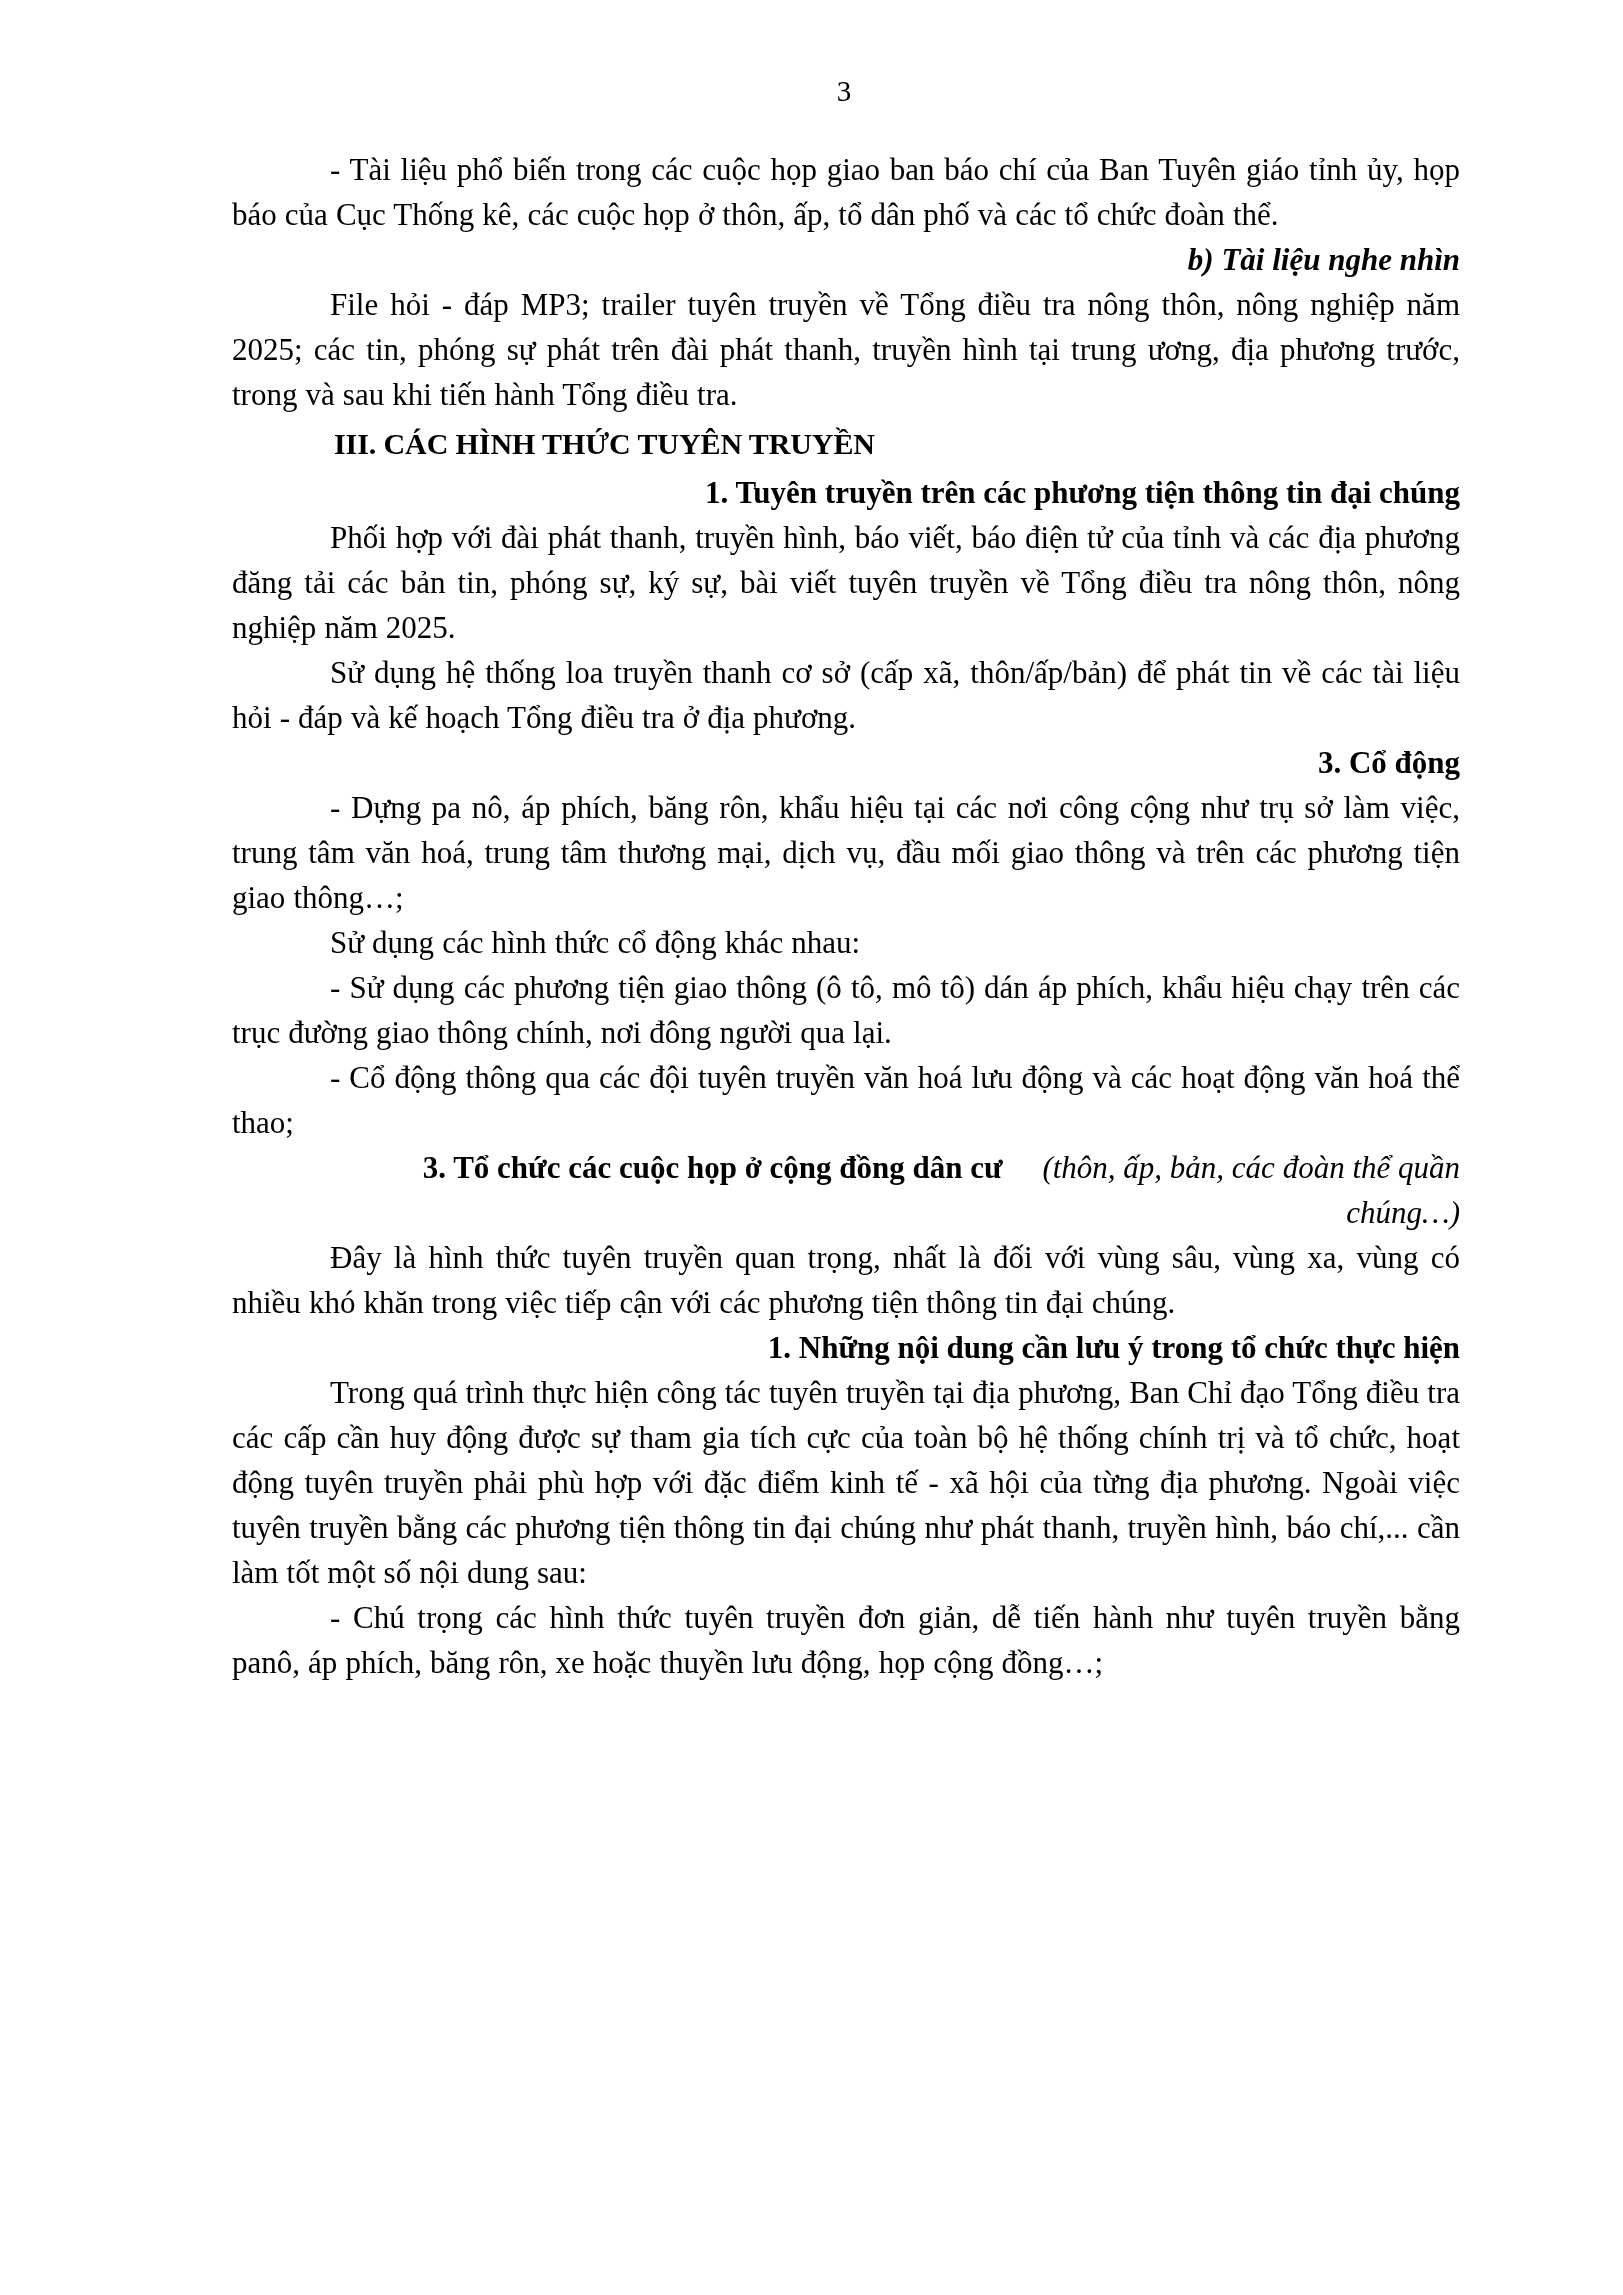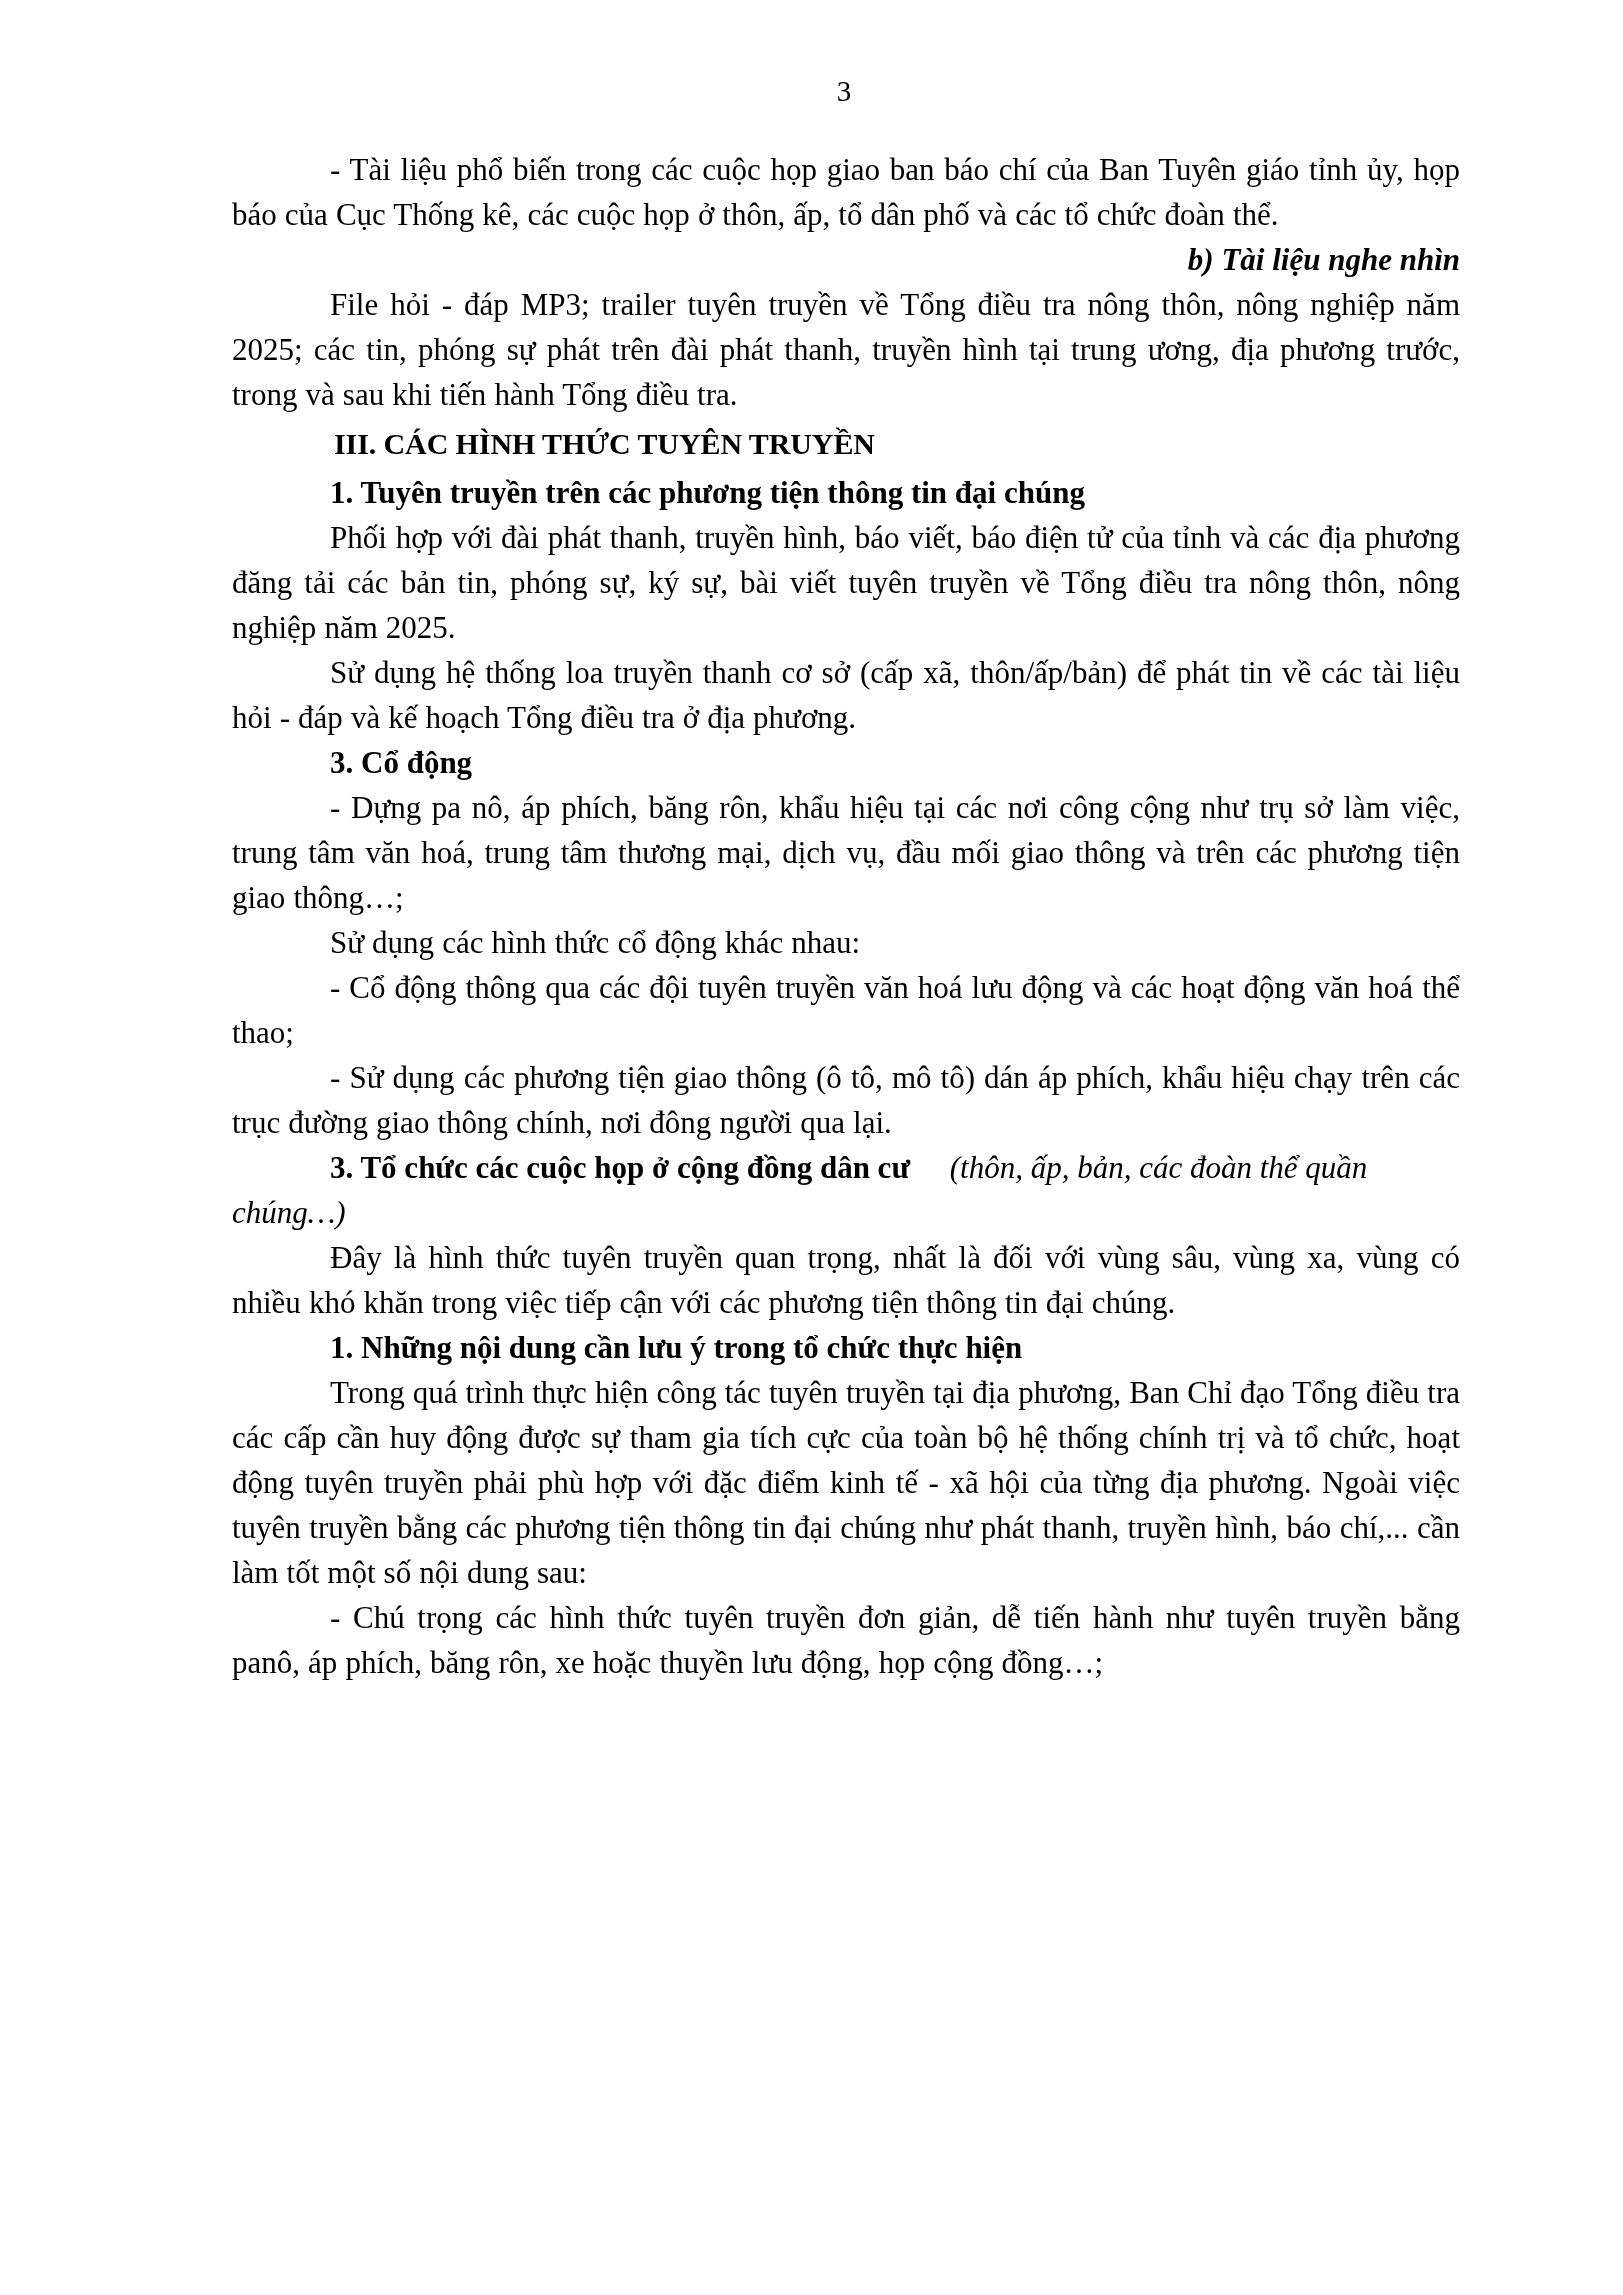--- a/index.html
+++ b/index.html
@@ -48,21 +48,21 @@
     text-justify: inter-word;
     word-spacing: 0.01em;
     font-family: Liberation Serif, serif;
   }
   p.heading {
     margin: 0;
     font-size: 31px;
     line-height: 45px;
     font-weight: bold;
     text-indent: 98px;
-    text-align: left;
+    text-align: right;
   }
   p.heading-roman {
     margin: 4px;
     font-size: 30px;
     line-height: 45px;
     font-weight: bold;
     text-indent: 98px;
     text-align: left;
     letter-spacing: -0.1px;
   }
@@ -100,23 +100,23 @@
       <p class="para">Phối hợp với đài phát thanh, truyền hình, báo viết, báo điện tử của tỉnh và các địa phương đăng tải các bản tin, phóng sự, ký sự, bài viết tuyên truyền về Tổng điều tra nông thôn, nông nghiệp năm 2025.</p>
 
       <p class="para">Sử dụng hệ thống loa truyền thanh cơ sở (cấp xã, thôn/ấp/bản) để phát tin về các tài liệu hỏi - đáp và kế hoạch Tổng điều tra ở địa phương.</p>
 
       <p class="heading">3. Cổ động</p>
 
       <p class="para">- Dựng pa nô, áp phích, băng rôn, khẩu hiệu tại các nơi công cộng như trụ sở làm việc, trung tâm văn hoá, trung tâm thương mại, dịch vụ, đầu mối giao thông và trên các phương tiện giao thông…;</p>
 
       <p class="para">Sử dụng các hình thức cổ động khác nhau:</p>
 
+      <p class="para">- Sử dụng các phương tiện giao thông (ô tô, mô tô) dán áp phích, khẩu hiệu chạy trên các trục đường giao thông chính, nơi đông người qua lại.</p>
+
       <p class="para">- Cổ động thông qua các đội tuyên truyền văn hoá lưu động và các hoạt động văn hoá thể thao;</p>
-
-      <p class="para">- Sử dụng các phương tiện giao thông (ô tô, mô tô) dán áp phích, khẩu hiệu chạy trên các trục đường giao thông chính, nơi đông người qua lại.</p>
 
       <p class="heading"><span>3. Tổ chức các cuộc họp ở cộng đồng dân cư </span><span class="it">(thôn, ấp, bản, các đoàn thể quần chúng…)</span></p>
 
       <p class="para">Đây là hình thức tuyên truyền quan trọng, nhất là đối với vùng sâu, vùng xa, vùng có nhiều khó khăn trong việc tiếp cận với các phương tiện thông tin đại chúng.</p>
 
 
       <p class="heading">1. Những nội dung cần lưu ý trong tổ chức thực hiện</p>
 
       <p class="para">Trong quá trình thực hiện công tác tuyên truyền tại địa phương, Ban Chỉ đạo Tổng điều tra các cấp cần huy động được sự tham gia tích cực của toàn bộ hệ thống chính trị và tổ chức, hoạt động tuyên truyền phải phù hợp với đặc điểm kinh tế - xã hội của từng địa phương. Ngoài việc tuyên truyền bằng các phương tiện thông tin đại chúng như phát thanh, truyền hình, báo chí,... cần làm tốt một số nội dung sau:</p>
 

